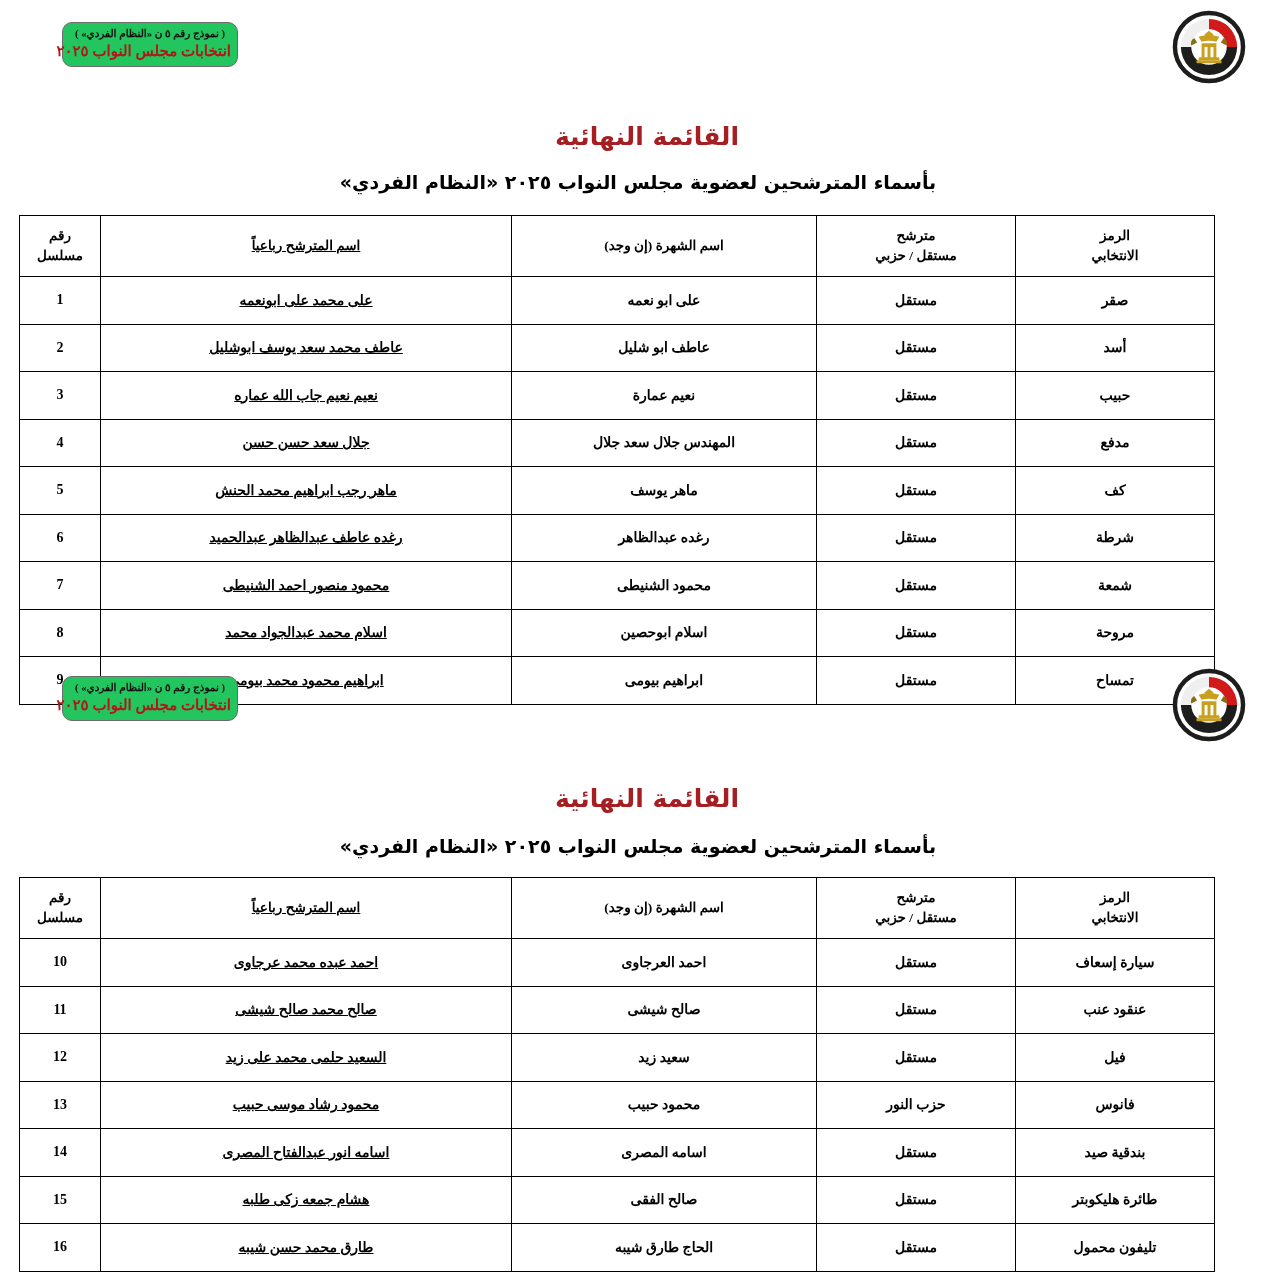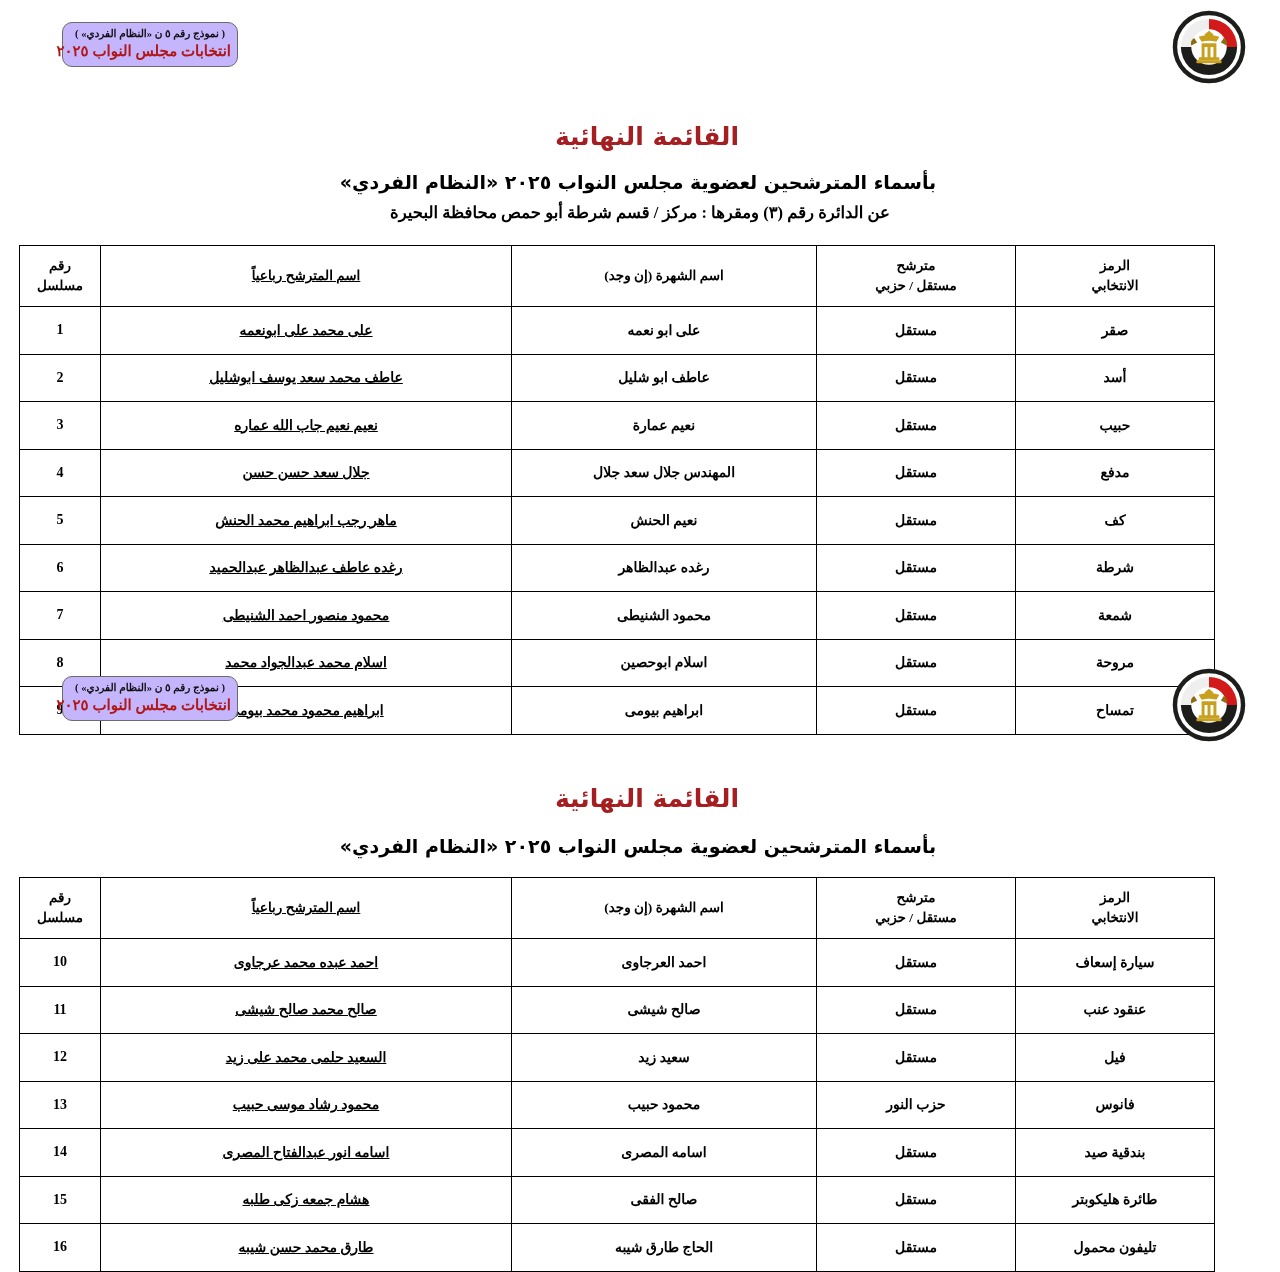--- a/index.html
+++ b/index.html
@@ -34,21 +34,21 @@
     position: absolute;
     top: 22px;
     right: 1042px;   
     left: 32px;
     width: 176px;
     box-sizing: border-box;
     border: 1px solid #6b6b6b;
     border-radius: 10px;
     padding: 4px 6px 5px 6px;
     text-align: center;
-    background: #c4b5fd;
+    background: #22c55e;
     box-shadow: 0 0 0 0 #fff;
   }
   .page-2 .form-code-box { top: 8px; }
   .form-code-line1 {
     font-family: "Liberation Serif", "DejaVu Serif", serif;
     font-size: 10.5px;
     font-weight: bold;
     color: #111111;
     line-height: 1.35;
     white-space: nowrap;
@@ -182,21 +182,20 @@
           <path d="M30 38 q-6 4 -4 10 l8 -4 z"></path>
           <path d="M70 38 q6 4 4 10 l-8 -4 z"></path>
         </g>
       </svg>
     </div>
 
   </div>
 
   <h1 class="title-main">القائمة النهائية</h1>
   <div class="title-sub">بأسماء المترشحين لعضوية مجلس النواب ٢٠٢٥ «النظام الفردي»</div>
-  <div class="title-district">عن الدائرة رقم  (٣)   ومقرها : مركز / قسم شرطة  أبو حمص   محافظة  البحيرة</div>
 
   <div class="table-wrap">
     <table class="cand">
       <thead>
         <tr>
           <th class="col-symbol">
             <span class="hdr-l1">الرمز</span>
             <span class="hdr-l2">الانتخابي</span>
           </th>
           <th class="col-party">
@@ -236,21 +235,21 @@
           <tr>
             <td class="col-symbol">مدفع</td>
             <td class="col-party">مستقل</td>
             <td class="col-nick">المهندس جلال سعد جلال</td>
             <td class="col-name">جلال سعد حسن حسن</td>
             <td class="col-serial">4</td>
           </tr>
           <tr>
             <td class="col-symbol">كف</td>
             <td class="col-party">مستقل</td>
-            <td class="col-nick">نعيم الحنش</td>
+            <td class="col-nick">ماهر يوسف</td>
             <td class="col-name">ماهر رجب ابراهيم محمد الحنش</td>
             <td class="col-serial">5</td>
           </tr>
           <tr>
             <td class="col-symbol">شرطة</td>
             <td class="col-party">مستقل</td>
             <td class="col-nick">رغده عبدالظاهر</td>
             <td class="col-name">رغده عاطف عبدالظاهر عبدالحميد</td>
             <td class="col-serial">6</td>
           </tr>

